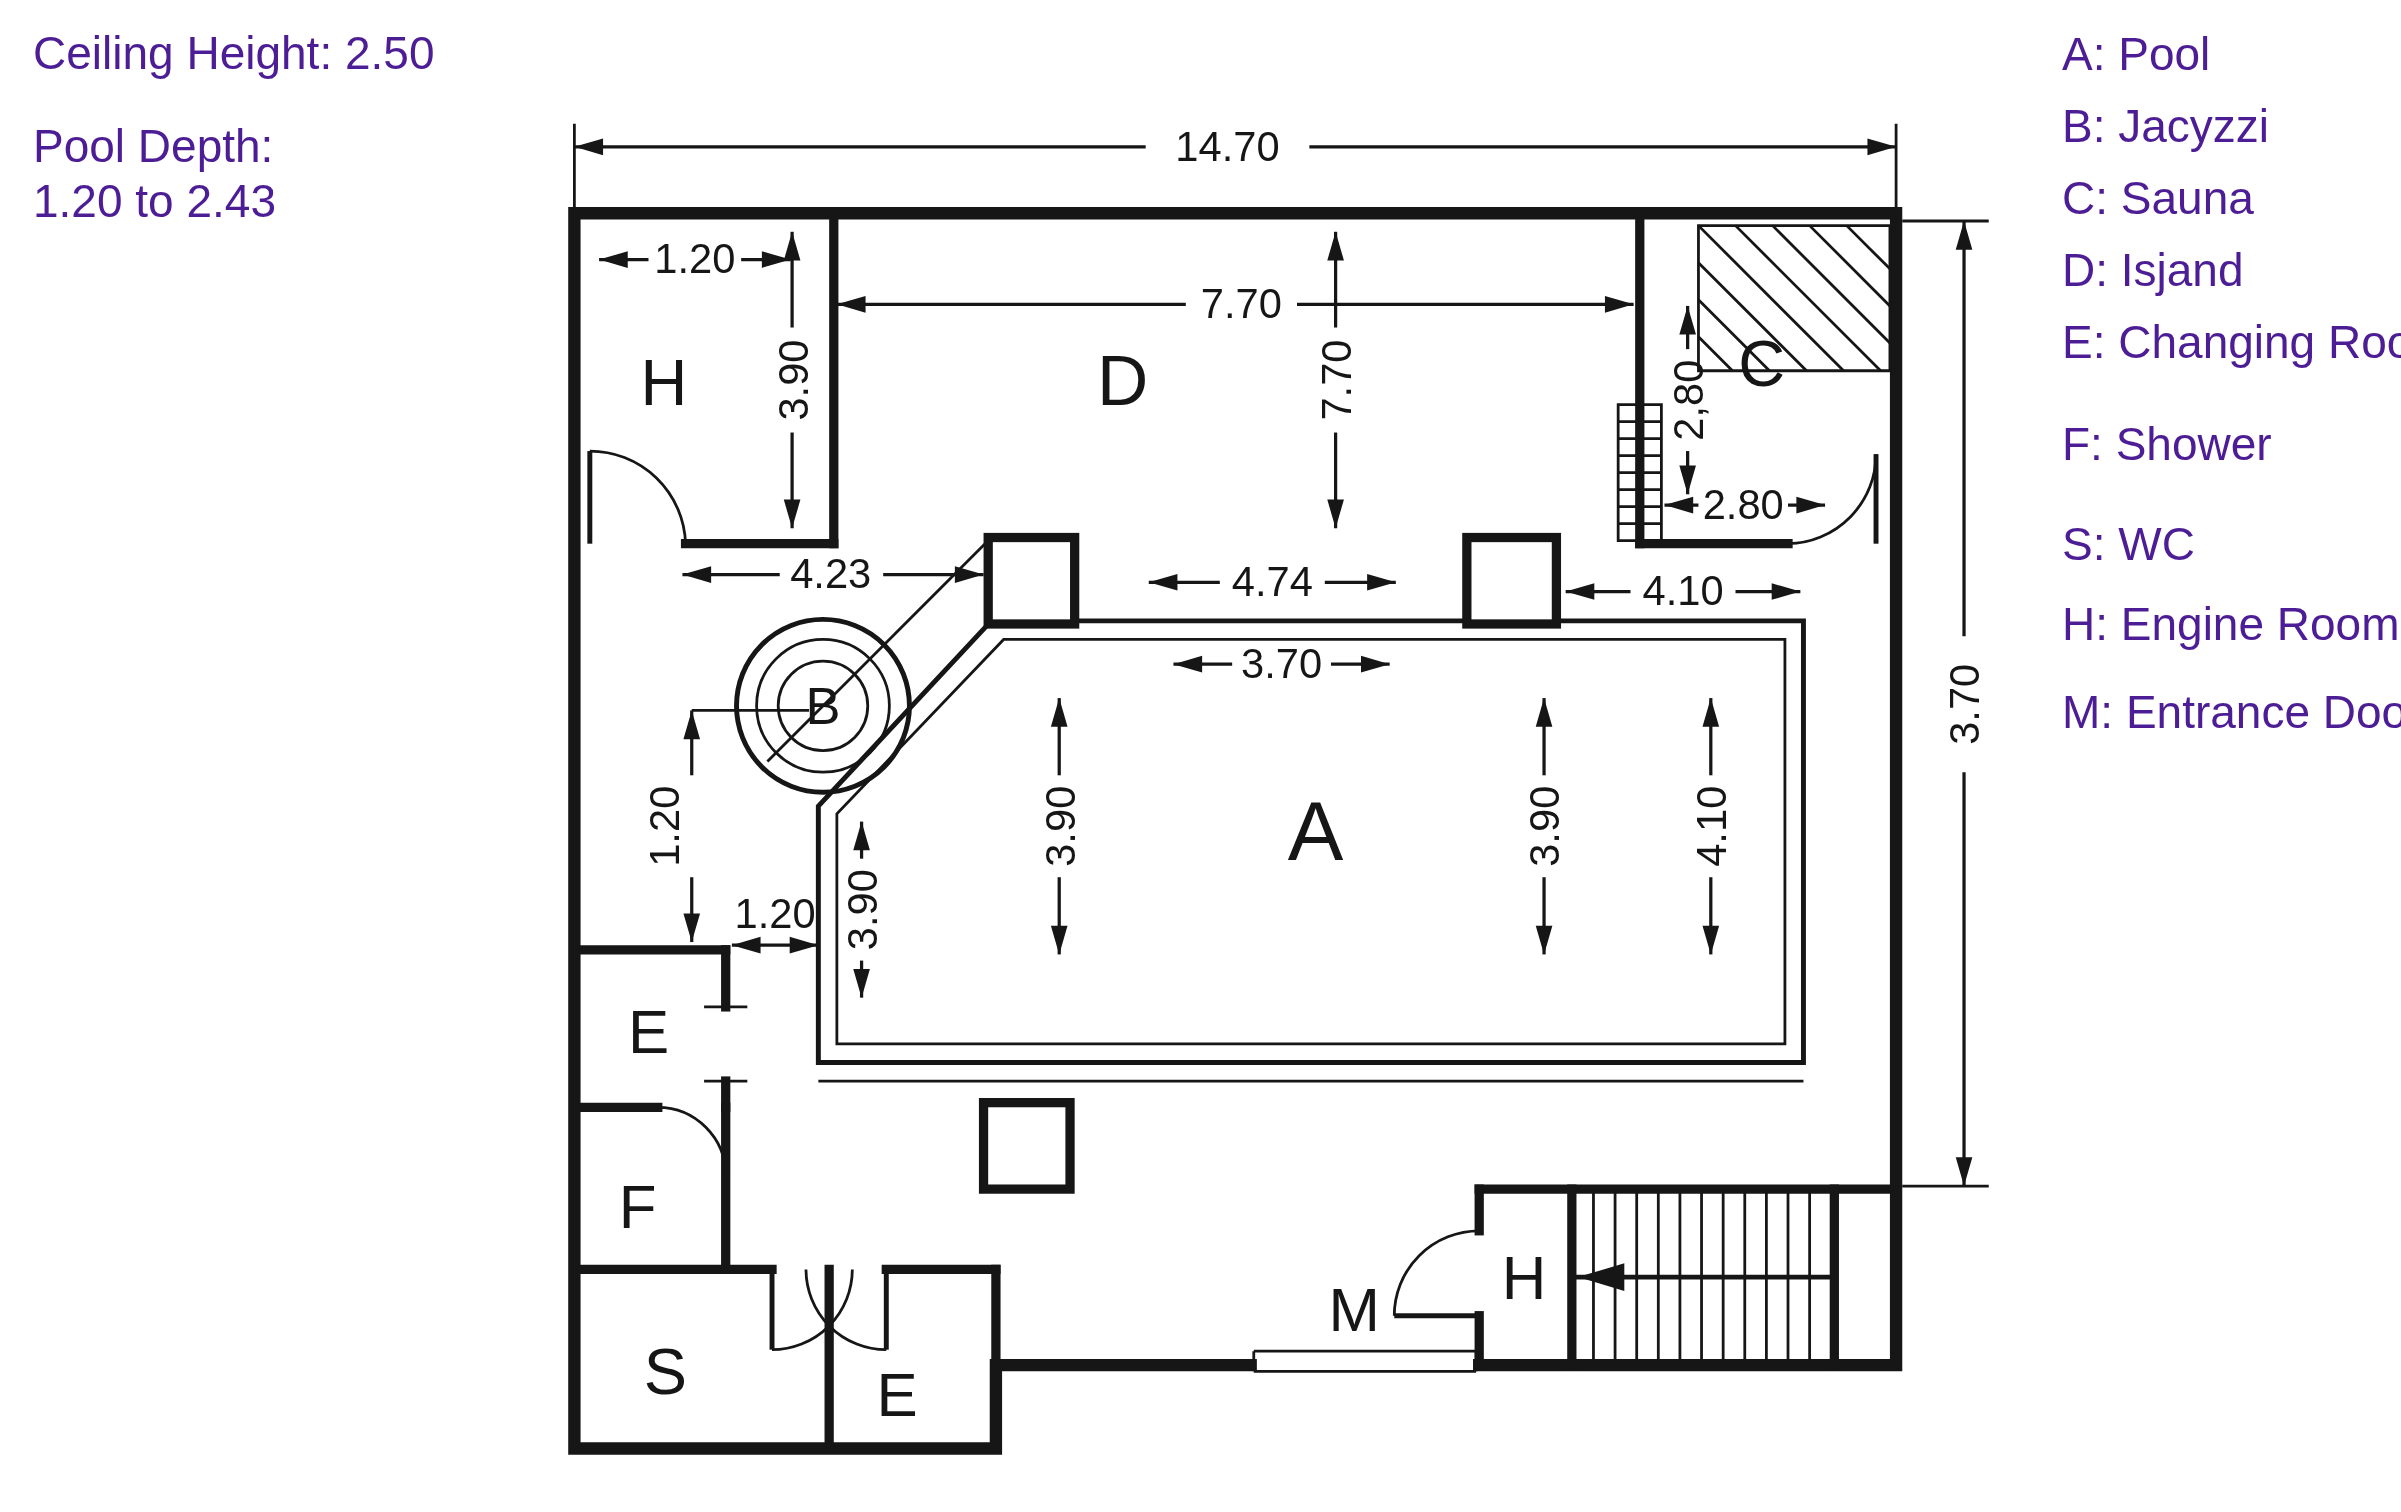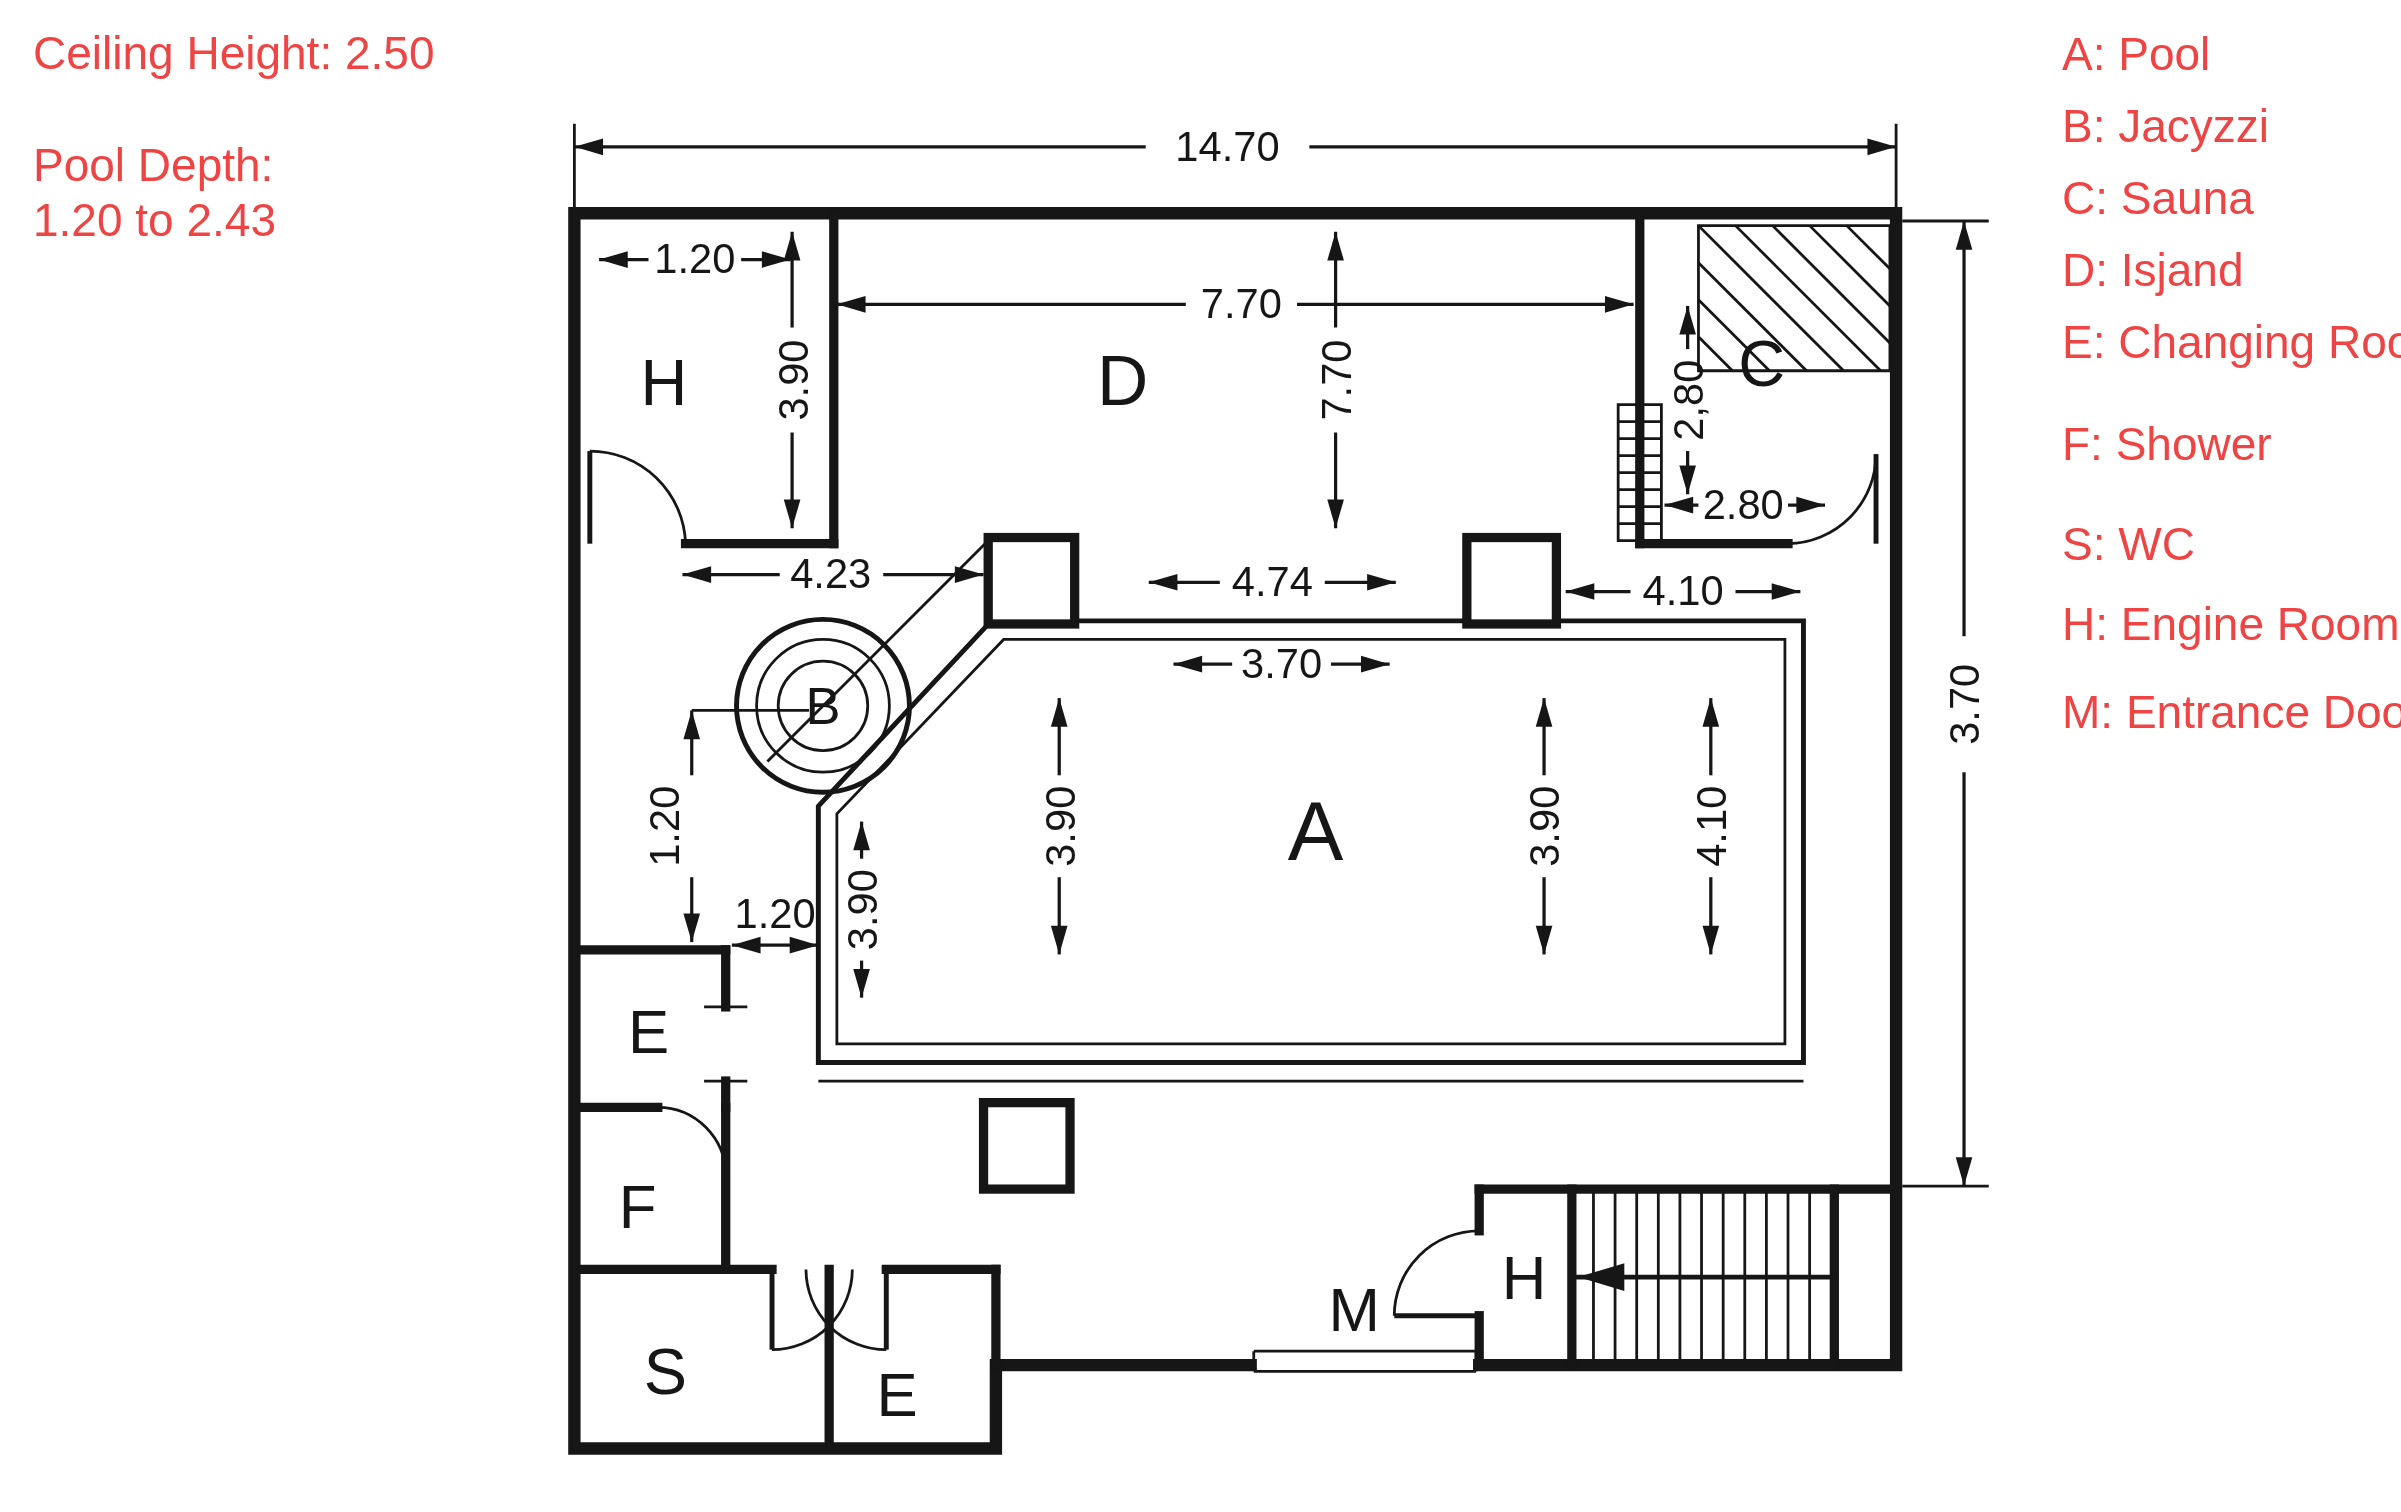--- a/index.html
+++ b/index.html
@@ -1,32 +1,32 @@
 <!DOCTYPE html>
 <html style="font-size:15px"><head>
 <meta charset="utf-8">
 <style>
   html,body{margin:0;padding:0;background:#ffffff;}
   #stage{position:relative;width:2401px;height:1512px;background:#ffffff;overflow:hidden;
-         font-family:"Liberation Sans",sans-serif;color:#ef4444;}
+         font-family:"Liberation Sans",sans-serif;color:#4c1d95;}
   #plan-svg{position:absolute;left:0;top:0;width:2401px;height:1512px;}
   
   .wall  {fill:none;stroke:#161616;stroke-width:8;stroke-linecap:square;}
   .wall2 {fill:none;stroke:#161616;stroke-width:6;stroke-linecap:square;}
   .med   {fill:none;stroke:#161616;stroke-width:3.2;stroke-linecap:butt;}
   .thin  {fill:none;stroke:#161616;stroke-width:1.8;stroke-linecap:butt;}
   .dim   {fill:none;stroke:#161616;stroke-width:2.1;marker-end:url(#ah);}
   .dim2  {fill:none;stroke:#161616;stroke-width:2.1;marker-end:url(#ah);marker-start:url(#ah);}
   .col   {fill:#ffffff;stroke:#161616;stroke-width:6;}
   text   {font-family:"Liberation Sans",sans-serif;fill:#161616;}
   .dtxt  {font-size:27px;text-anchor:middle;}
   .room  {text-anchor:middle;}
   
   #notes{position:absolute;left:33px;top:26px;font-size:46px;line-height:1.18;}
-  #notes .gap{margin-top:58px;}
+  #notes .gap{margin-top:39px;}
   #legend{position:absolute;left:2062px;top:20.4px;width:408px;font-size:46px;line-height:1.5;}
   .legend-item{padding-left:54px;text-indent:-54px;margin-bottom:2.8px;}
   .legend-item:nth-child(6){margin-top:33px;}  
   .legend-item:nth-child(7){margin-top:31.5px;}  
   .legend-item:nth-child(8){margin-top:11px;}  
   .legend-item:nth-child(9){margin-top:18.5px;}  
 </style>
 </head>
 <body>
 

